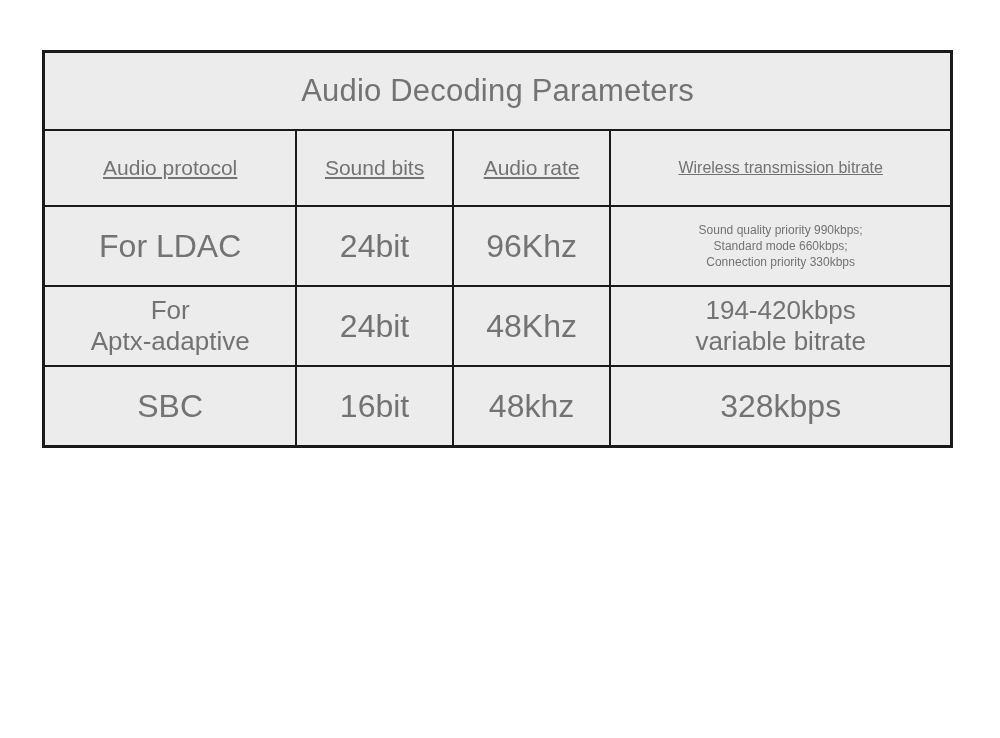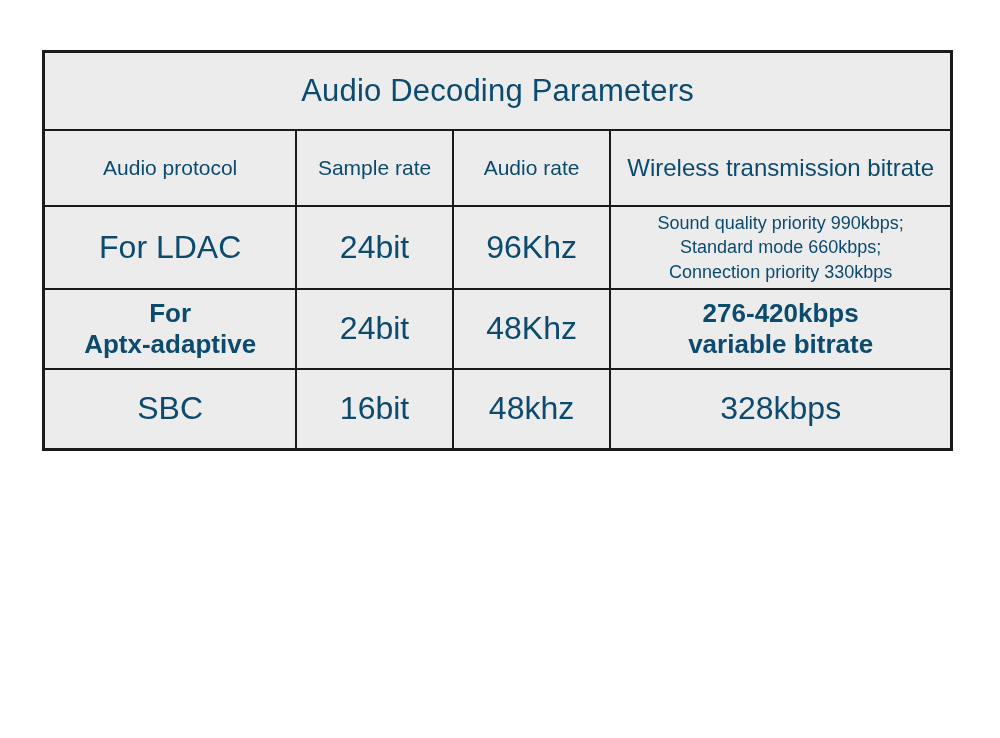--- a/index.html
+++ b/index.html
@@ -30,53 +30,53 @@
     table-layout: fixed;
     width: 911px;
     background: #ececec;
     border: 3px solid #1a1a1a;
   }
   table.params td {
     border: 2px solid #1a1a1a;
     background: #ececec;
     text-align: center;
     vertical-align: middle;
-    color: #0c4a6e;
+    color: #737373;
     padding: 4px 6px;
   }
   .col-proto { width: 252px; }
   .col-bits  { width: 156px; }
   .col-rate  { width: 157px; }
   .col-br    { width: 340px; }
 
   .title-cell {
     font-size: 31px;
     height: 68px;
     letter-spacing: 0.2px;
   }
   .head-cell {
     font-size: 21px;
     height: 66px;
+    text-decoration: underline;
   }
   .head-cell.br {
-    font-size: 24px;
+    font-size: 16px;
   }
   .data-cell {
     font-size: 32px;
     height: 70px;
     line-height: 1.15;
   }
   .data-cell.small {
-    font-size: 18px;
+    font-size: 12px;
     line-height: 1.35;
   }
   .data-cell.two-line {
     font-size: 26px;
     line-height: 1.2;
-    font-weight: bold;
   }
   .nowrap-lines {
     white-space: pre-line;
   }
 </style>
 </head>
 <body>
 
 <div class="page">
   <div class="table-wrap">
@@ -86,41 +86,41 @@
         <col class="col-bits">
         <col class="col-rate">
         <col class="col-br">
       </colgroup>
       <tbody>
         <tr>
           <td class="title-cell" colspan="4">Audio Decoding Parameters</td>
         </tr>
         <tr>
           <td class="head-cell">Audio protocol</td>
-          <td class="head-cell">Sample rate</td>
+          <td class="head-cell">Sound bits</td>
           <td class="head-cell">Audio rate</td>
           <td class="head-cell br">Wireless transmission bitrate</td>
         </tr>
 
         <tr>
           <td class="data-cell nowrap-lines">For LDAC</td>
           <td class="data-cell">24bit</td>
           <td class="data-cell">96Khz</td>
           <td class="data-cell small nowrap-lines">Sound quality priority 990kbps;
 Standard mode 660kbps;
 Connection priority 330kbps</td>
         </tr>
 
 
         <tr>
           <td class="data-cell two-line nowrap-lines">For
 Aptx-adaptive</td>
           <td class="data-cell">24bit</td>
           <td class="data-cell">48Khz</td>
-          <td class="data-cell two-line nowrap-lines">276-420kbps
+          <td class="data-cell two-line nowrap-lines">194-420kbps
 variable bitrate</td>
         </tr>
 
 
 
 
         <tr>
           <td class="data-cell nowrap-lines">SBC</td>
           <td class="data-cell">16bit</td>
           <td class="data-cell">48khz</td>

